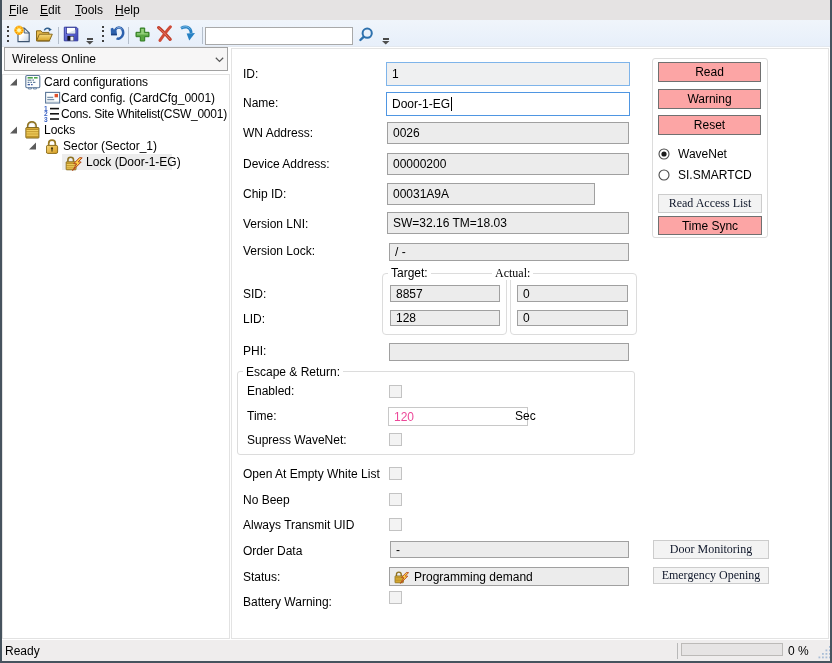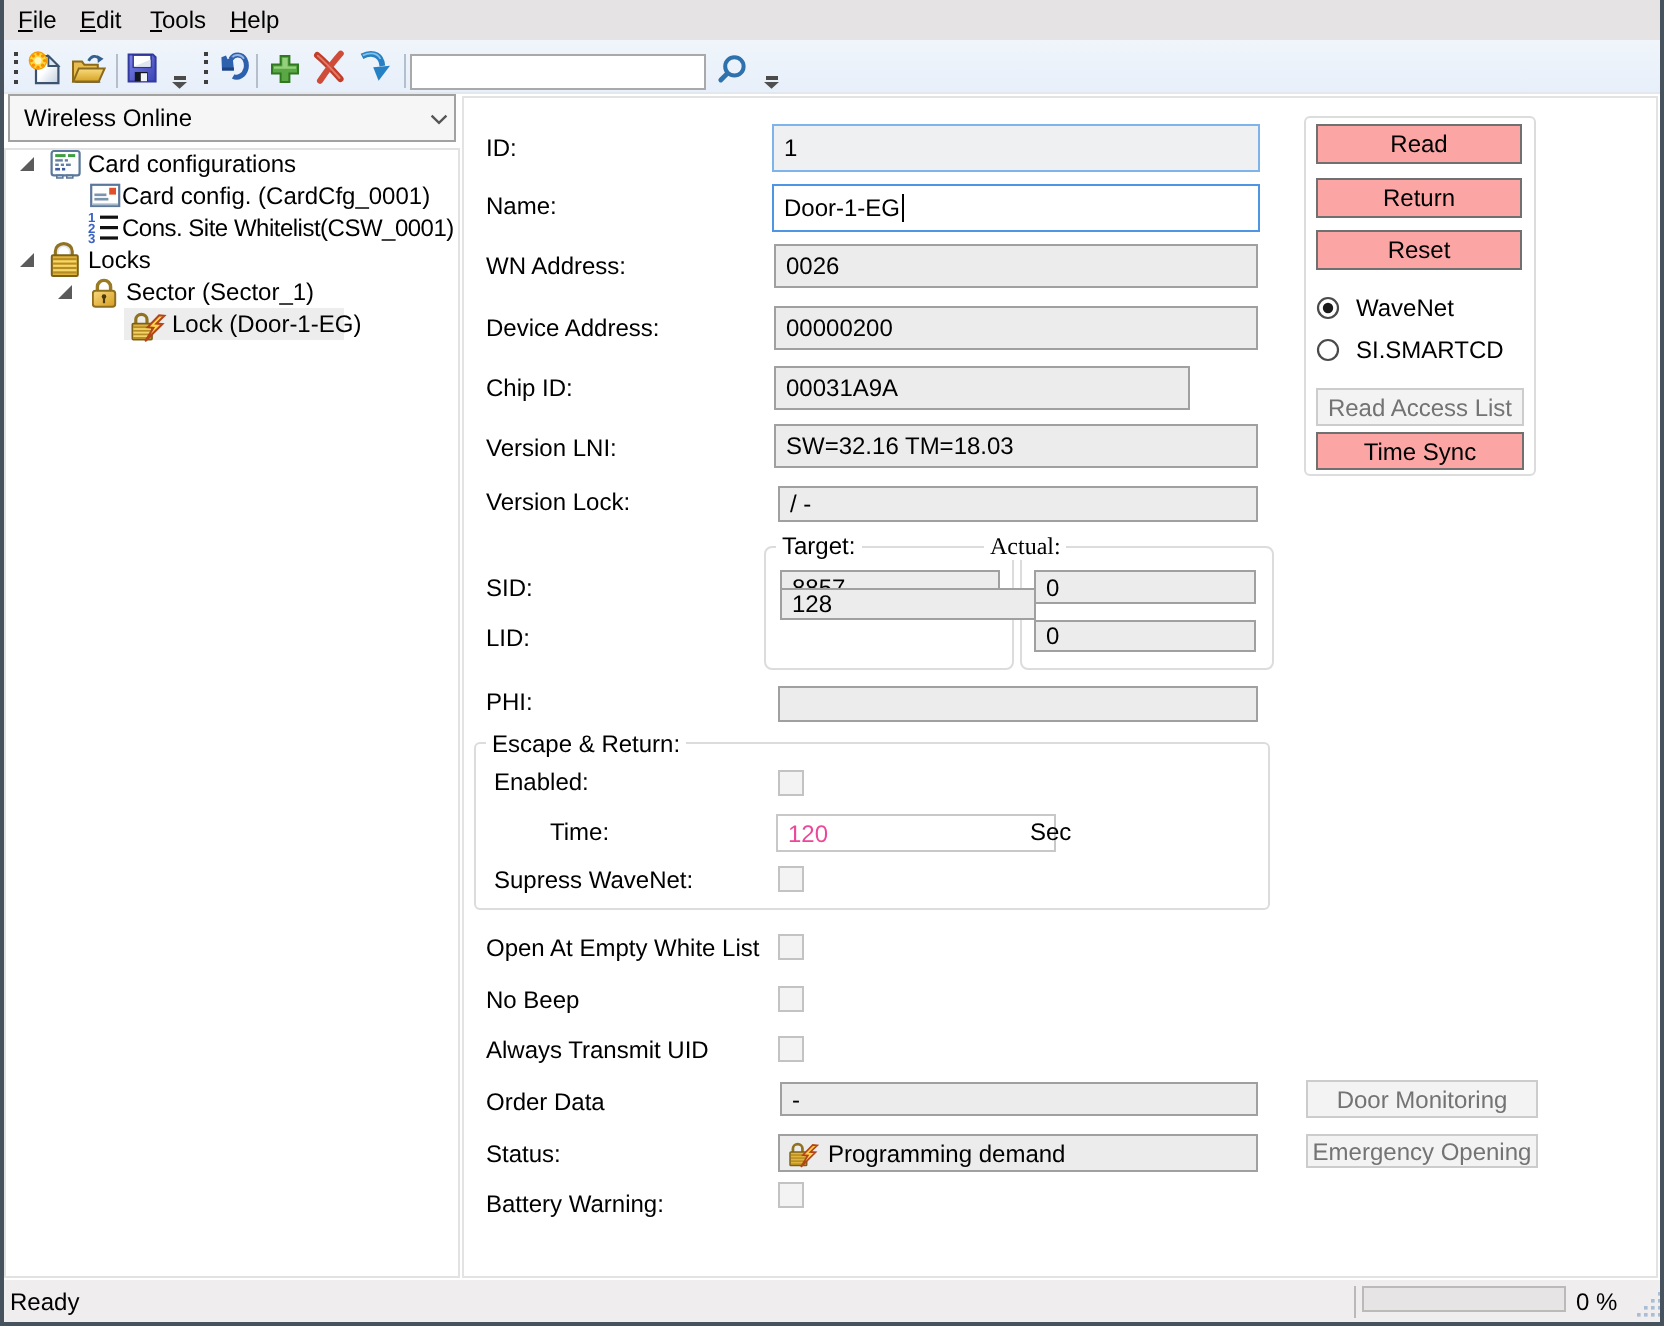--- a/index.html
+++ b/index.html
@@ -4,21 +4,21 @@
 <style>
   * { margin:0; padding:0; box-sizing:border-box; }
   html,body { width:832px; height:663px; overflow:hidden; }
   body { position:relative; background:#ffffff; font-family:"Liberation Sans",sans-serif; font-size:12px; color:#000; }
   .abs { position:absolute; }
   .lbl { position:absolute; white-space:nowrap; line-height:13px; font-size:12px; color:#000; }
   .tb  { position:absolute; background:#ececec; border:1px solid #a0a0a0; font-size:12px; color:#000;
          display:flex; align-items:center; padding-left:5px; white-space:nowrap; overflow:hidden; }
   .btn { position:absolute; background:#fca5a5; border:1px solid #707070; font-size:12px; color:#000;
          display:flex; align-items:center; justify-content:center; white-space:nowrap; }
-  .btn.dis { background:#f3f3f3; border:1px solid #cccccc; color:#737373; }
+  .btn.dis { background:#f3f3f3; border:1px solid #cccccc; color:#0f172a;font-family:Liberation Serif, serif; }
   .cb  { position:absolute; width:13px; height:13px; background:#f3f3f3; border:1px solid #c3c3c3; }
   .grp { position:absolute; border:1px solid #dcdcdc; border-radius:4px; background:#fff; }
   .grplb { position:absolute; background:#fff; padding:0 3px; white-space:nowrap; line-height:13px; }
   .sep { position:absolute; width:1px; background:#b5bfcc; top:27px; height:17px; }
   .grip { position:absolute; width:2.2px; height:2.2px; background:#3f3f3f; }
   u { text-decoration:underline; }
 </style>
 </head>
 <body>
 
@@ -265,31 +265,31 @@
   <div class="tb" style="left:387px;top:153px;width:242px;height:22px;">00000200</div>
   <div class="tb" style="left:387px;top:183px;width:208px;height:22px;">00031A9A</div>
   <div class="tb" style="left:387px;top:212px;width:242px;height:22px;">SW=32.16 TM=18.03</div>
   <div class="tb" style="left:389px;top:243px;width:240px;height:18px;">/ -</div>
 
   <div class="grp" style="left:382px;top:273px;width:125px;height:62px;"></div>
   <div class="grplb" style="left:388px;top:267px;">Target:</div>
   <div class="grp" style="left:510px;top:273px;width:127px;height:62px;"></div>
   <div class="grplb" style="left:492px;top:267px;font-family:Liberation Serif, serif;">Actual:</div>
   <div class="tb" style="left:390px;top:285px;width:110px;height:17px;">8857</div>
-  <div class="tb" style="left:390px;top:294px;width:128px;height:16px;">128</div>
+  <div class="tb" style="left:390px;top:310px;width:110px;height:16px;">128</div>
   <div class="tb" style="left:517px;top:285px;width:111px;height:17px;">0</div>
   <div class="tb" style="left:517px;top:310px;width:111px;height:16px;">0</div>
 
   <div class="tb" style="left:389px;top:343px;width:240px;height:18px;"></div>
 
   <div class="grp" style="left:237px;top:371px;width:398px;height:84px;border-radius:3px;"></div>
   <div class="grplb" style="left:243px;top:366px;">Escape &amp; Return:</div>
   <div class="lbl" style="left:247px;top:385px;">Enabled:</div>
   <div class="cb" style="left:389px;top:385px;"></div>
-  <div class="lbl" style="left:247px;top:410px;margin-left:28px;">Time:</div>
+  <div class="lbl" style="left:247px;top:410px;">Time:</div>
   <div class="tb" style="left:388px;top:407px;width:140px;height:19px;background:#fff;border:1px solid #c8c8c8;color:#ec4899;">120</div>
   <div class="lbl" style="left:515px;top:410px;">Sec</div>
   <div class="lbl" style="left:247px;top:434px;">Supress WaveNet:</div>
   <div class="cb" style="left:389px;top:433px;"></div>
 
   <div class="lbl" style="left:243px;top:468px;">Open At Empty White List</div>
   <div class="cb" style="left:389px;top:467px;"></div>
   <div class="lbl" style="left:243px;top:494px;">No Beep</div>
   <div class="cb" style="left:389px;top:493px;"></div>
   <div class="lbl" style="left:243px;top:519px;">Always Transmit UID</div>
@@ -310,21 +310,21 @@
           <line x1="1.7" y1="14" x2="10.5" y2="14"></line>
       </g>
       <path d="M14.6,2.6 L8.8,8.6 L11.7,8.9 L7.6,15.6 L16.2,7 L13.2,6.8 L17.2,2.9 Z" fill="#ffd24a" stroke="#b2441c" stroke-width="1"></path>
     </svg>Programming demand</div>
   <div class="btn dis" style="left:653px;top:567px;width:116px;height:17px;">Emergency Opening</div>
   <div class="lbl" style="left:243px;top:596px;">Battery Warning:</div>
   <div class="cb" style="left:389px;top:591px;"></div>
 
   <div class="grp" style="left:652px;top:58px;width:116px;height:180px;border-radius:3px;"></div>
   <div class="btn" style="left:658px;top:62px;width:103px;height:20px;">Read</div>
-  <div class="btn" style="left:658px;top:89px;width:103px;height:20px;">Return</div>
+  <div class="btn" style="left:658px;top:89px;width:103px;height:20px;">Warning</div>
   <div class="btn" style="left:658px;top:115px;width:103px;height:20px;">Reset</div>
   <svg class="abs" style="left:658px;top:148px;" width="12" height="12" viewBox="0 0 12 12">
     <circle cx="6" cy="6" r="5" fill="#fff" stroke="#4a4a4a" stroke-width="1.1"></circle>
     <circle cx="6" cy="6" r="2.6" fill="#1a1a1a"></circle>
   </svg>
   <div class="lbl" style="left:678px;top:148px;">WaveNet</div>
   <svg class="abs" style="left:658px;top:169px;" width="12" height="12" viewBox="0 0 12 12">
     <circle cx="6" cy="6" r="5" fill="#fff" stroke="#4a4a4a" stroke-width="1.1"></circle>
   </svg>
   <div class="lbl" style="left:678px;top:169px;">SI.SMARTCD</div>

